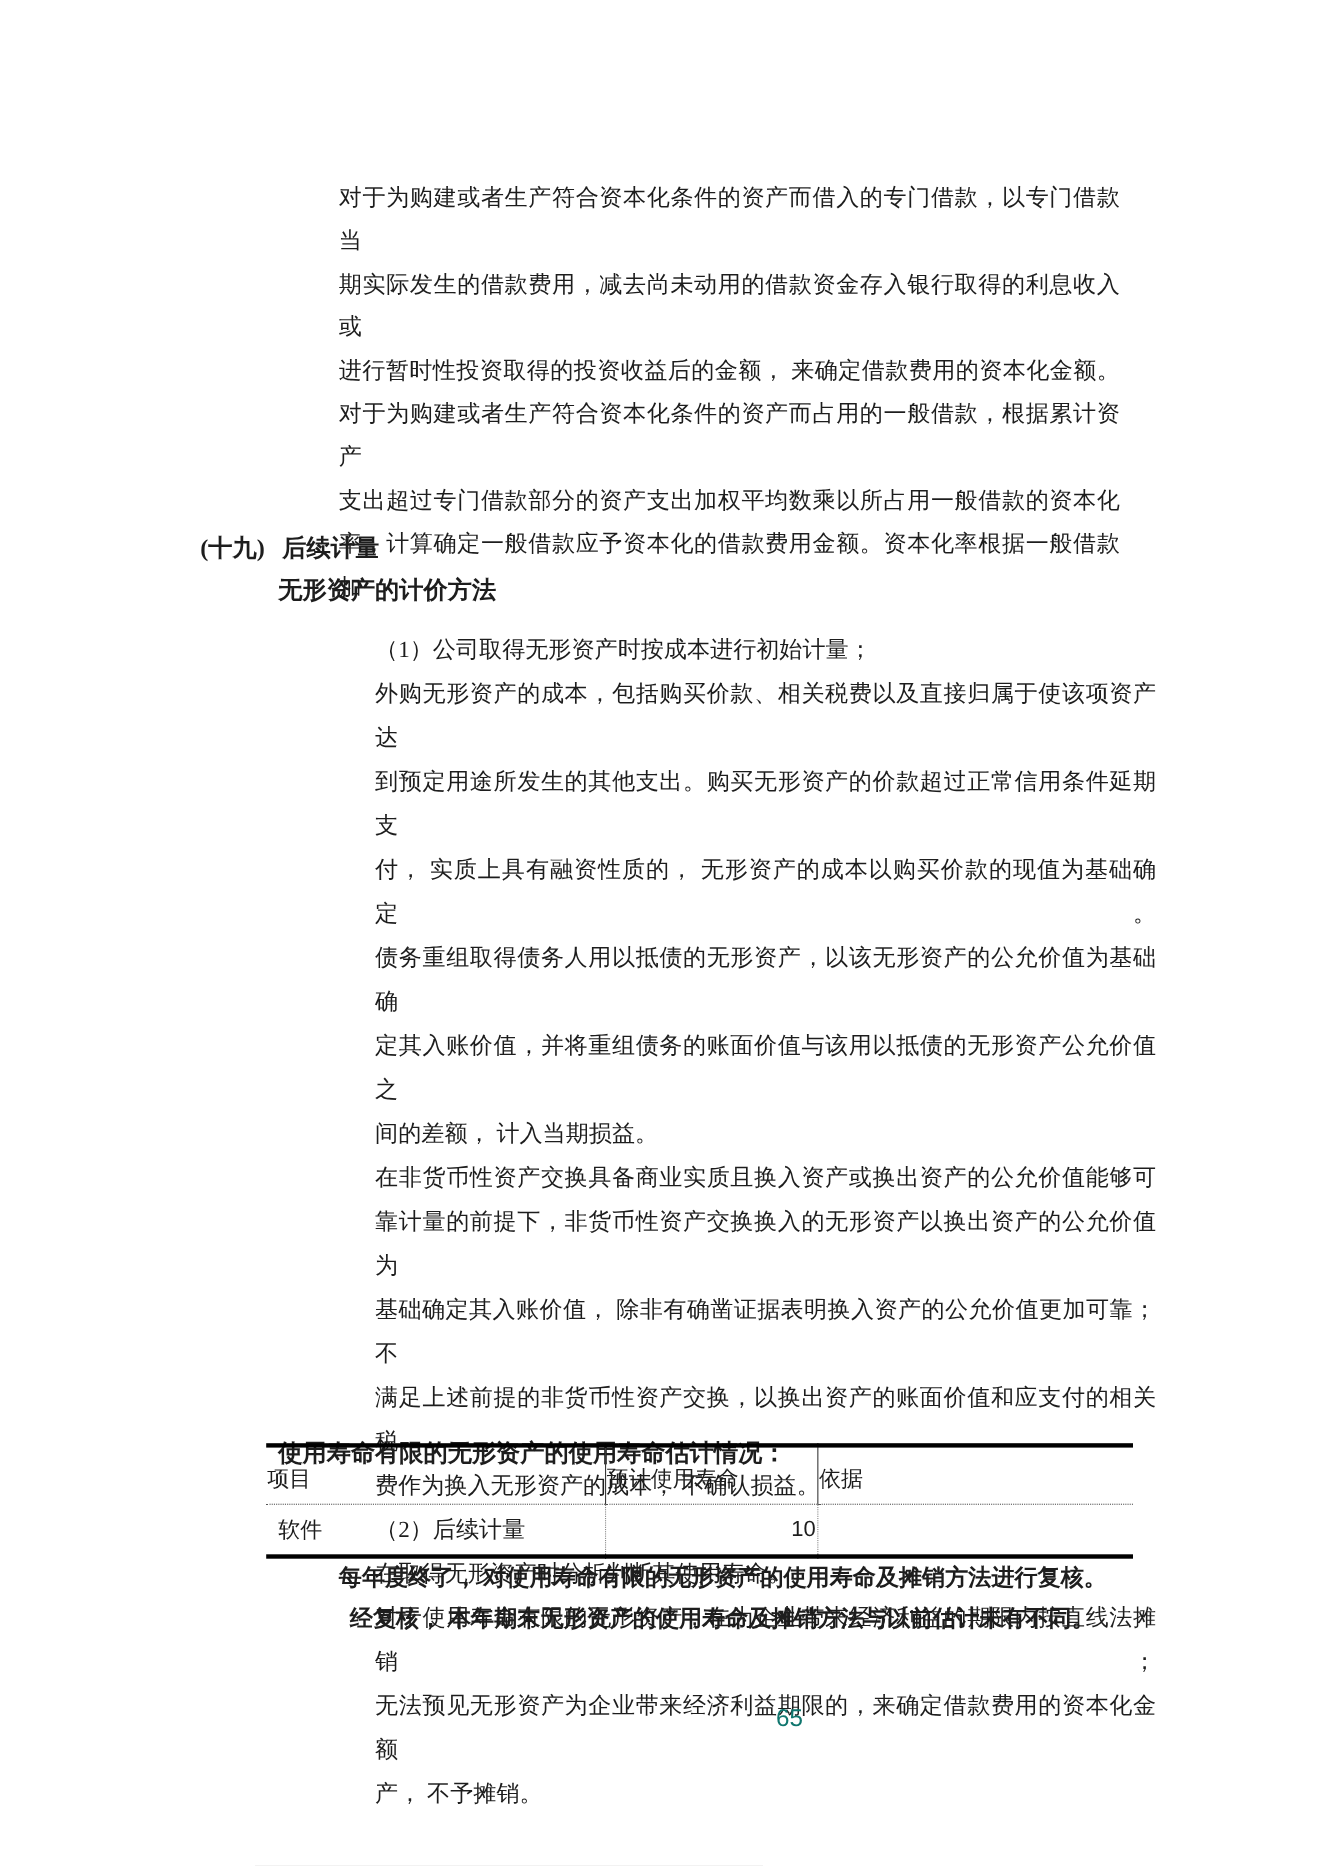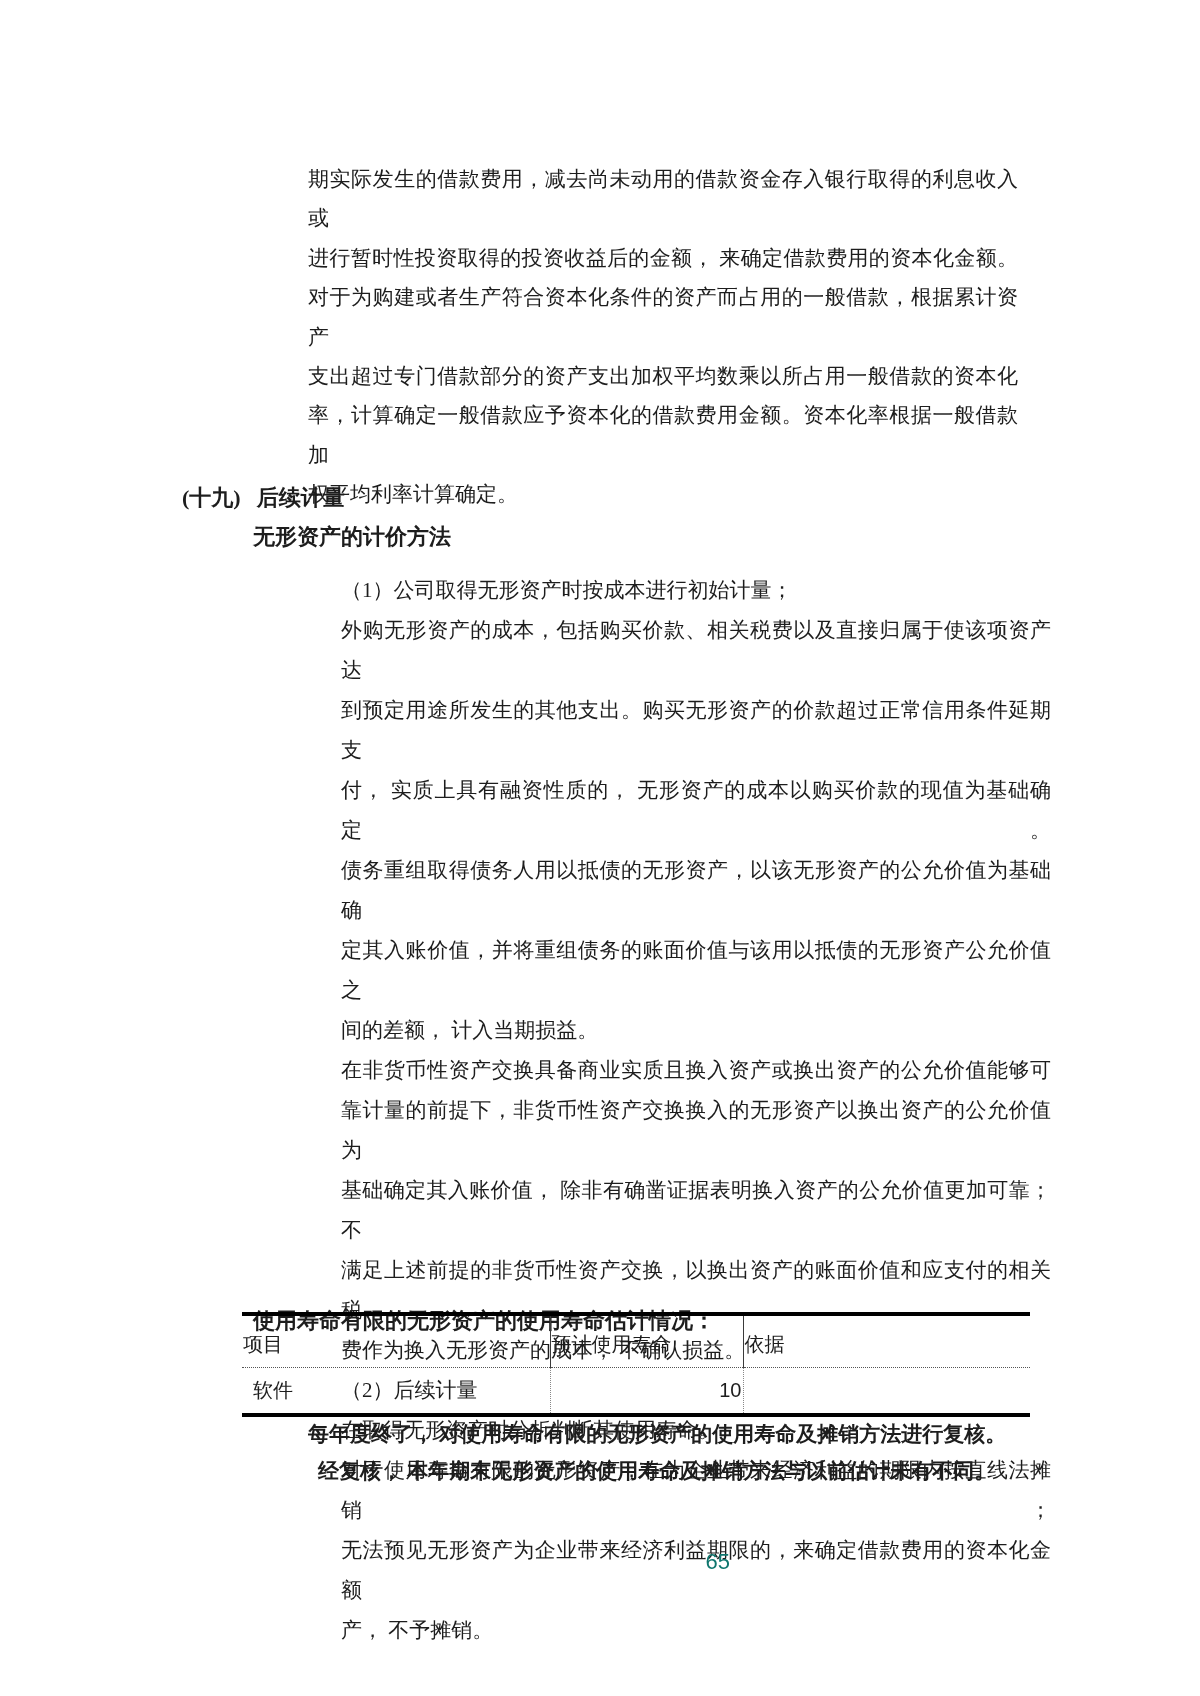--- a/index.html
+++ b/index.html
@@ -56,26 +56,26 @@
     font-family:"Liberation Sans","DejaVu Sans",sans-serif;
     font-size:22px;color:#0f766e;
   }
 </style>
 </head>
 <body>
 
 <div class="page">
 
   <div class="para para-intro" id="intro-lines">
+      <div class="line just">对于为购建或者生产符合资本化条件的资产而借入的专门借款，以专门借款当</div>
       <div class="line just">期实际发生的借款费用，减去尚未动用的借款资金存入银行取得的利息收入或</div>
       <div class="line just">进行暂时性投资取得的投资收益后的金额， 来确定借款费用的资本化金额。</div>
       <div class="line just">对于为购建或者生产符合资本化条件的资产而占用的一般借款，根据累计资产</div>
       <div class="line just">支出超过专门借款部分的资产支出加权平均数乘以所占用一般借款的资本化</div>
       <div class="line just">率，计算确定一般借款应予资本化的借款费用金额。资本化率根据一般借款加</div>
-      <div class="line flush">权平均利率计算确定。</div>
     </div>
 
   <div class="heading">
     <span class="sec-num">(十九)</span><span class="sec-title">后续计量</span>
   </div>
 
   <div class="subheading">无形资产的计价方法</div>
 
   <div class="para para-body" id="section-lines">
       <div class="line flush">（1）公司取得无形资产时按成本进行初始计量；</div>

